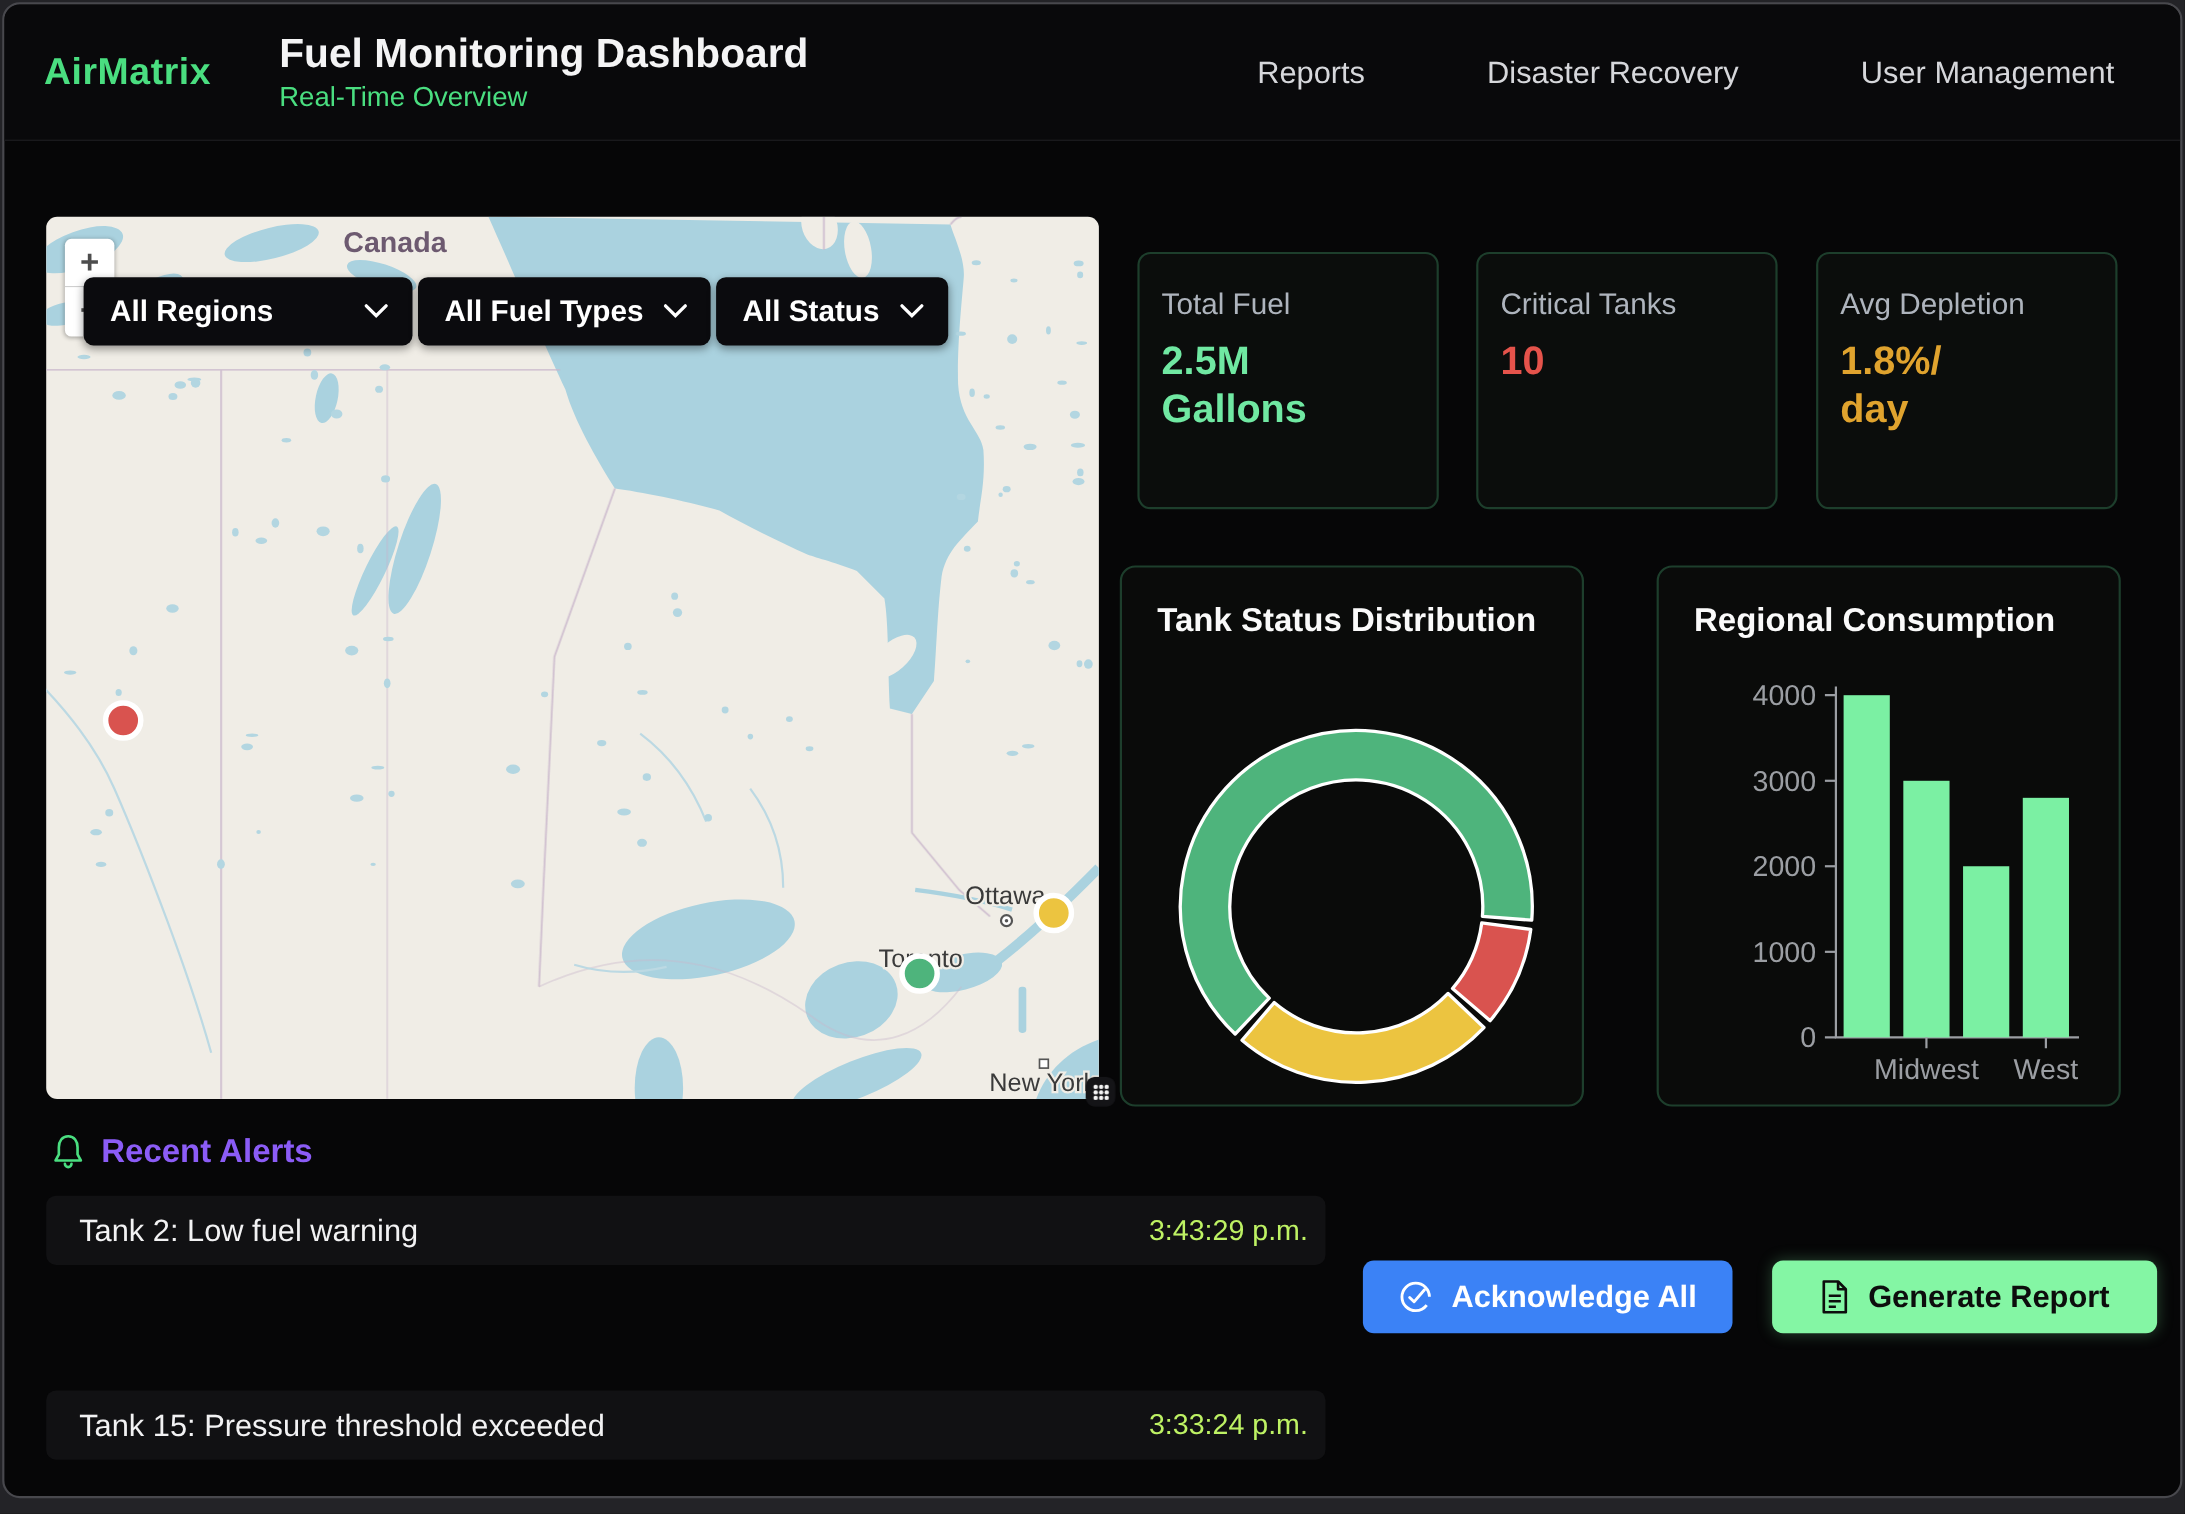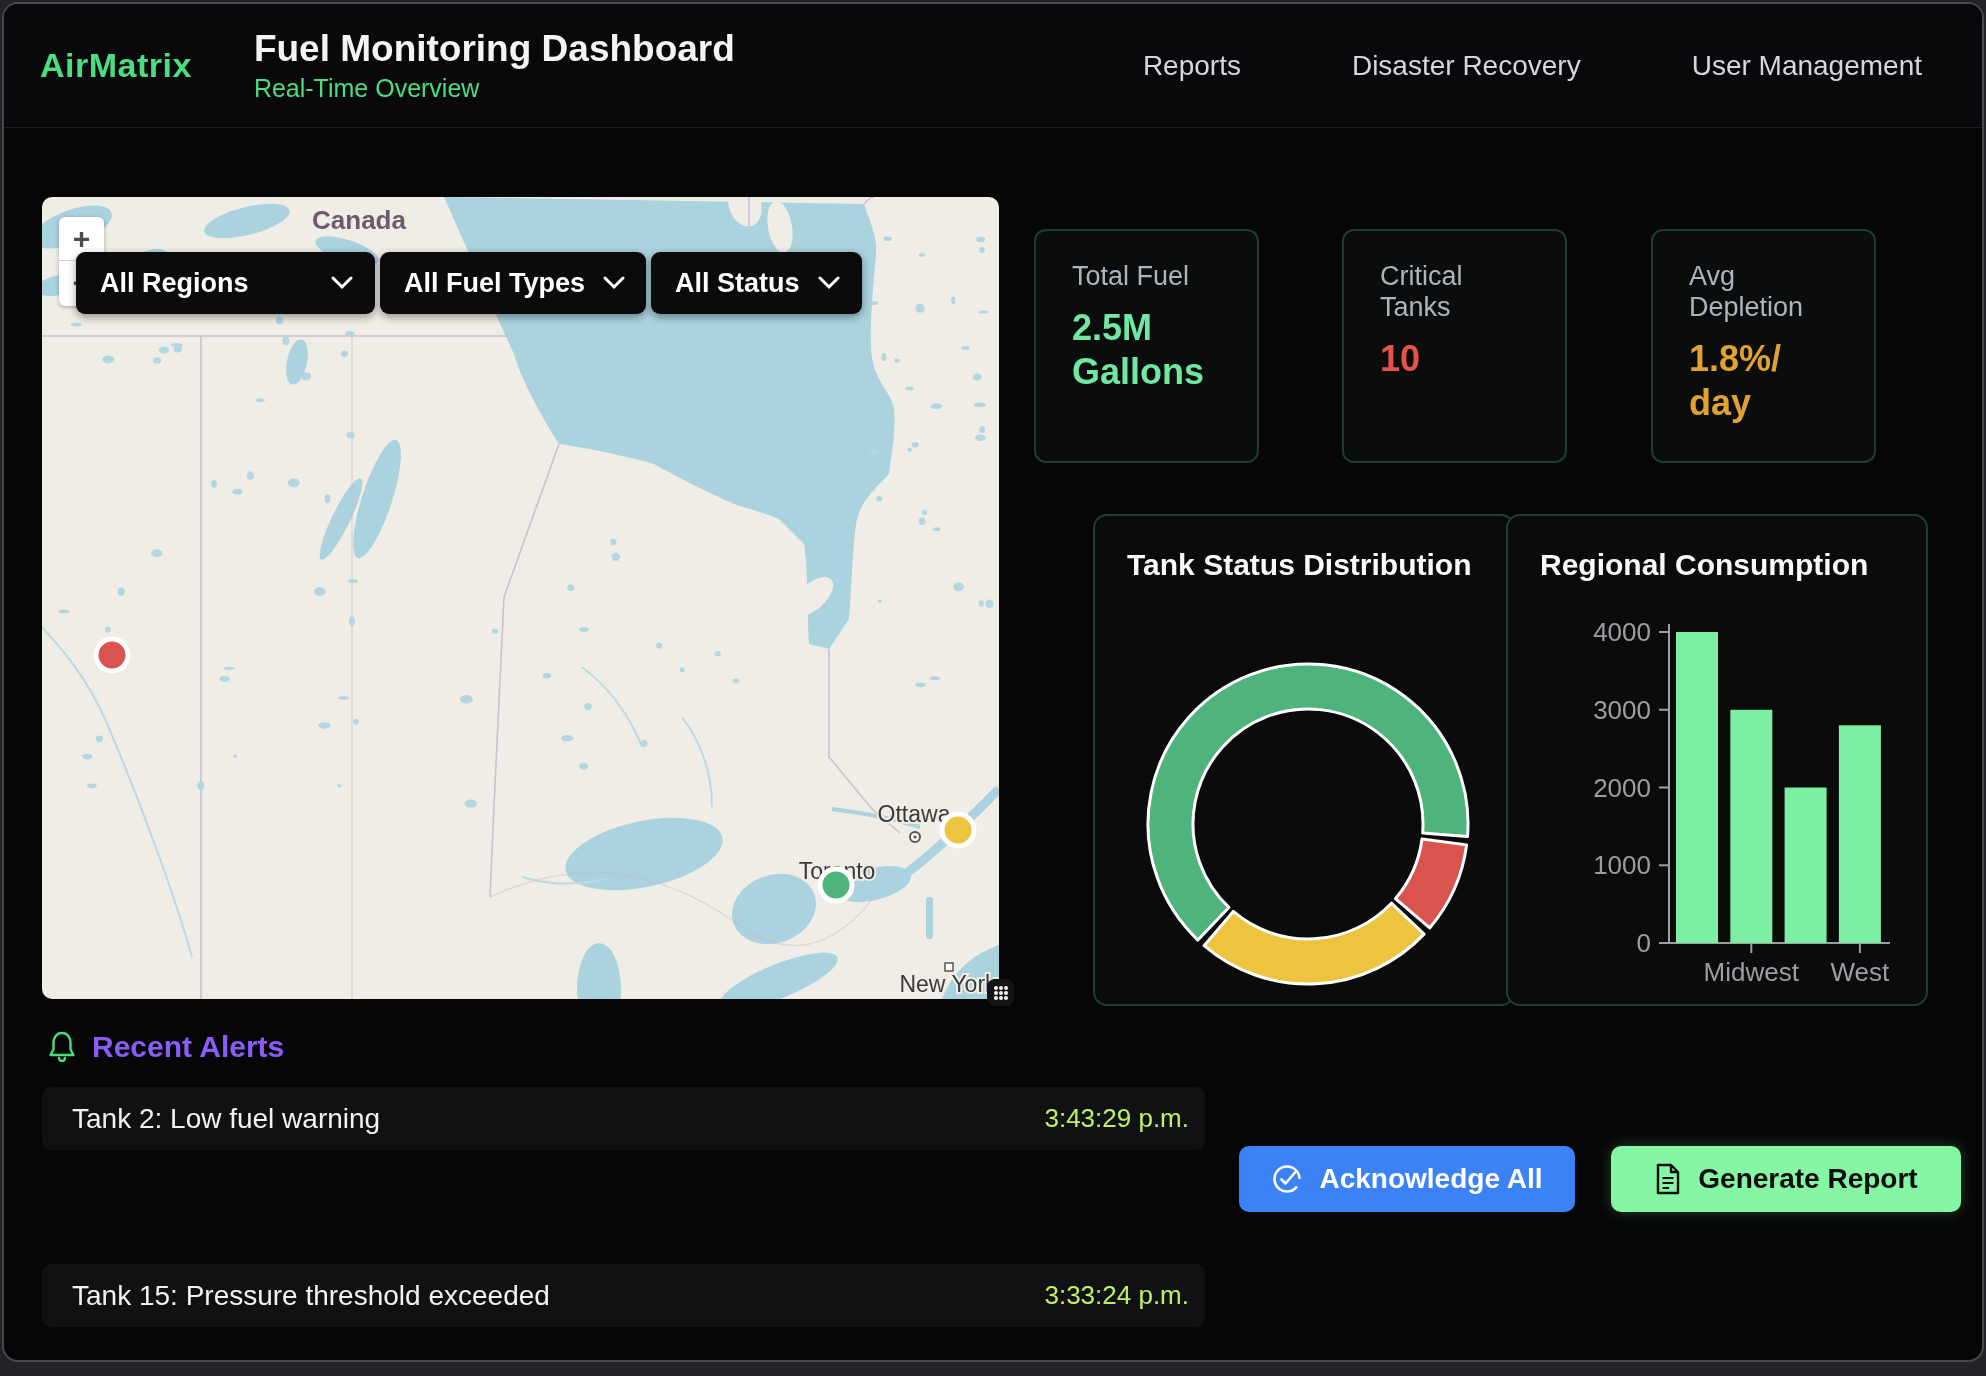--- a/index.html
+++ b/index.html
@@ -22,29 +22,29 @@
   .zoomctl .zc:first-child { border-bottom:1px solid #cfcfcf; }
   .filters { position:absolute; left:0; top:0; z-index:2; }
   .dropdown { position:absolute; top:55px; height:62px; background:#0b0b0e; border-radius:9px; display:flex; align-items:center; justify-content:space-between; padding:0 22px 0 24px; box-shadow:0 3px 8px rgba(0,0,0,.4); cursor:pointer; }
   .dropdown span { color:#fff; font-size:27px; font-weight:600; white-space:nowrap; }
   .dd1 { left:34px; width:299px; } .dd2 { left:338px; width:266px; } .dd3 { left:609px; width:211px; }
   .chev { margin-left:18px; flex:none; }
   .grip { position:absolute; left:983px; top:975px; width:27px; height:27px; background:#141417; border-radius:8px; z-index:3; display:grid; grid-template-columns:repeat(3,1fr); place-items:center; padding:6px; cursor:grab; }
   .grip i { width:4px; height:4px; border-radius:50%; background:#f5f5f5; }
 
   
-  .statcard { position:absolute; top:225px; width:225px; height:234px; background:#0b0d0c; border:2px solid #1d3e2c; border-radius:12px; padding:30px 36px; }
+  .statcard { position:absolute; top:225px; width:274px; height:234px; background:#0b0d0c; border:2px solid #1d3e2c; border-radius:12px; padding:30px 20px; }
   .statlabel { font-size:27px; color:#aeb4bd; }
   .statvalue { margin-top:14px; font-size:36px; font-weight:bold; line-height:1.22; white-space:pre-line; }
   .sc1 { left:1030px; } .sc2 { left:1338px; } .sc3 { left:1647px; }
   .green { color:#70e8a2; } .red { color:#e5534b; } .amber { color:#e0a32e; }
 
   
   .chartcard { position:absolute; top:510px; width:422px; height:492px; background:#0a0b0a; border:2px solid #1d3e2c; border-radius:14px; overflow:hidden; }
-  .cc1 { left:1089px;text-align:right; } .cc2 { left:1502px; }
+  .cc1 { left:1014px;text-align:right; } .cc2 { left:1502px; }
   .charttitle { position:absolute; left:32px; top:32px; font-size:30px; font-weight:bold; color:#fafafa; }
 
   
   .alerts-head { position:absolute; left:42px; top:1026px; display:flex; align-items:center; gap:14px; }
   .alerts-title { font-size:30px; font-weight:bold; color:#8b5cf6; }
   .alert-row { position:absolute; left:38px; width:1163px; height:63px; background:#111113; border-radius:9px; display:flex; align-items:center; justify-content:space-between; padding:0 16px 0 30px; cursor:pointer; }
   .alert-msg { font-size:28px; color:#f2f2f3; }
   .alert-time { font-size:26px; color:#bef264; }
   .ar1 { top:1083px; } .ar2 { top:1172px; } .ar3 { top:1260px; }
 

